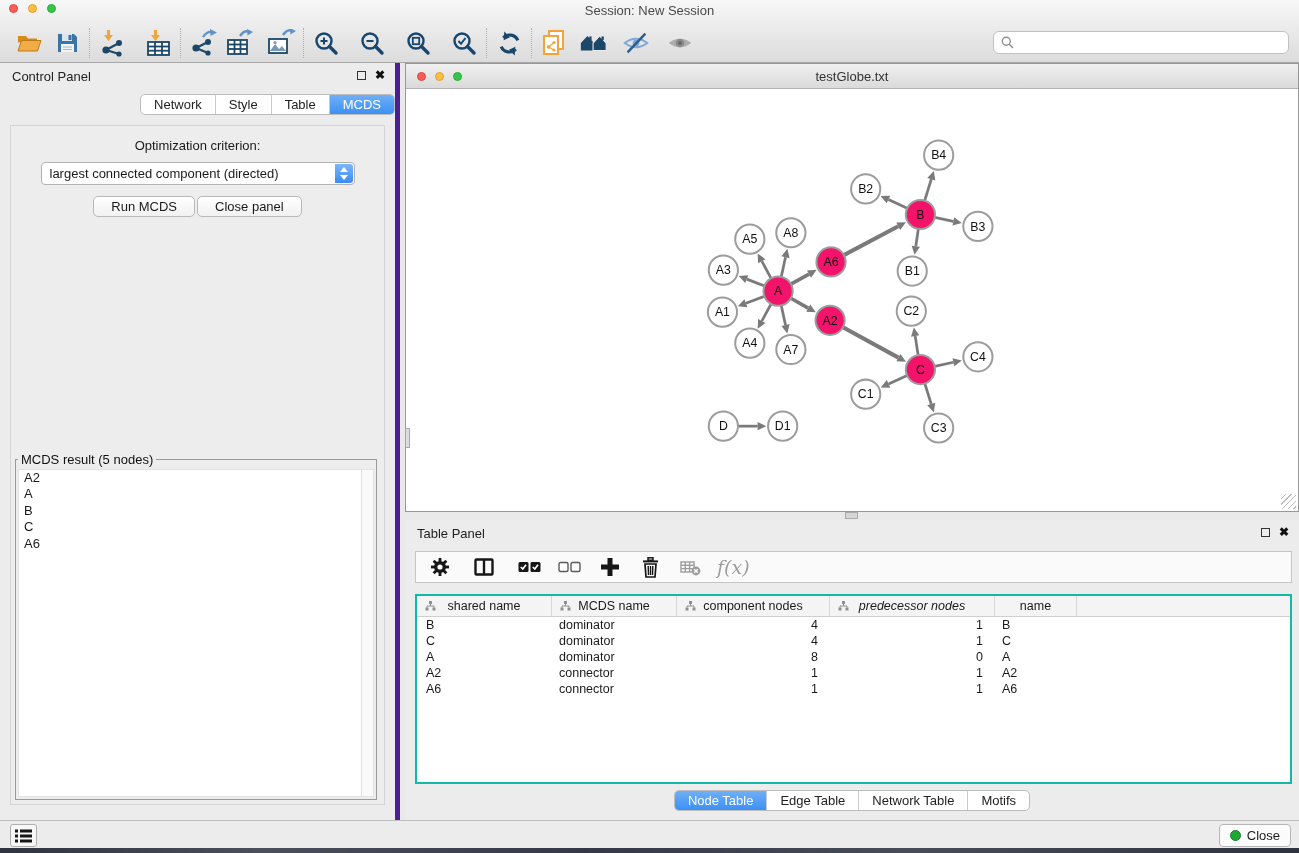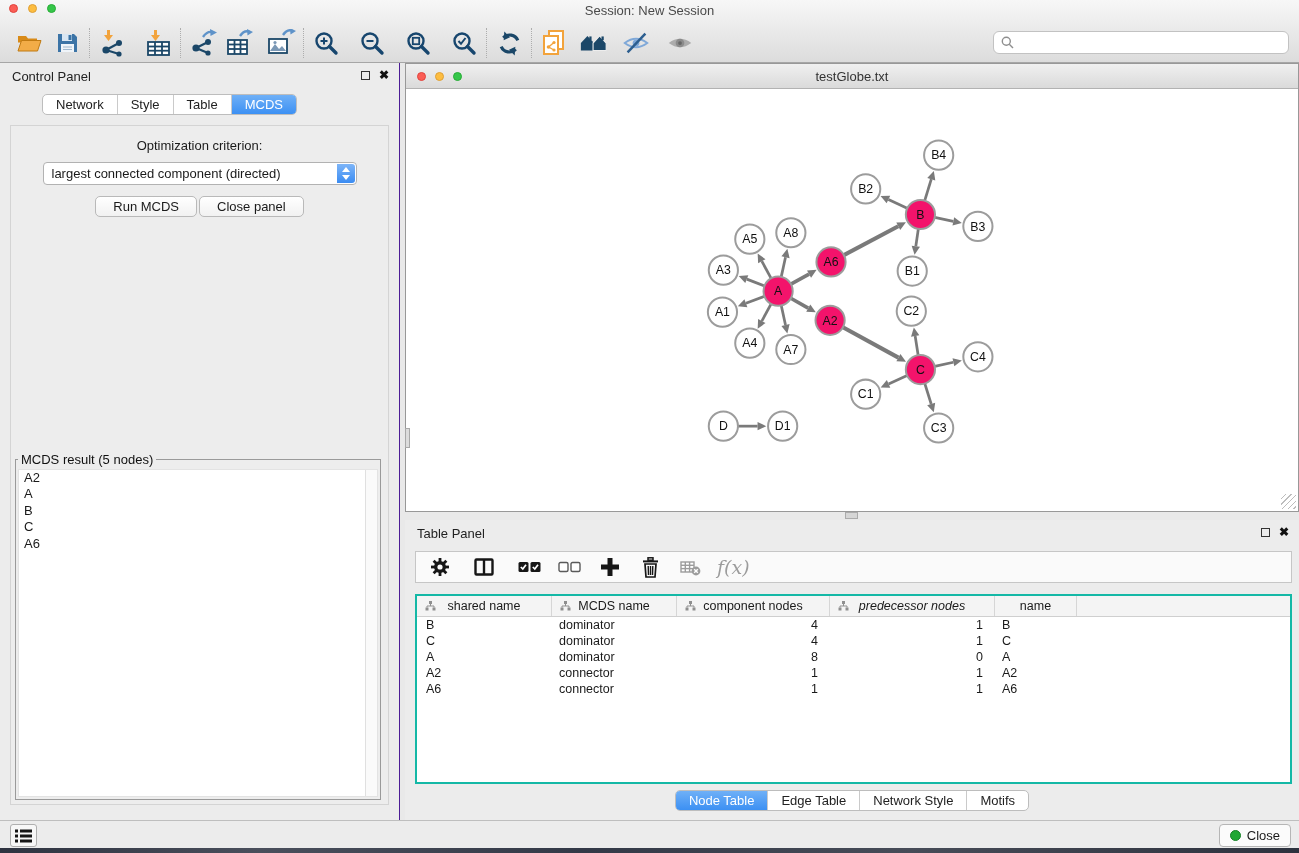--- a/index.html
+++ b/index.html
@@ -23,27 +23,27 @@
     display:flex; align-items:center; }
   .tb-btn { width:30px; height:30px; display:flex; align-items:center; justify-content:center; flex:0 0 auto; }
   .tb-div { width:1px; height:30px; border-left:1px dotted #ADADAD; margin:0 7px; flex:0 0 auto; }
   .search-wrap { position:absolute; right:10px; top:31px; width:296px; height:23px;
     background:#fff; border:1px solid #C2C2C2; border-radius:6px; display:flex; align-items:center; }
   .search-wrap svg { margin-left:7px; }
   .search-wrap input { border:none; outline:none; background:transparent; flex:1;
     font-size:13px; padding:0 6px; font-family:"Liberation Sans", sans-serif; }
   
   .control-panel { position:absolute; left:0; top:63px; width:400px; bottom:33px;
-    background:#ECECEC; border-right:1px solid #4c1d95; }
+    background:#ECECEC; border-right:5px solid #4c1d95; }
   .panel-header { position:relative; height:26px; }
   .panel-header .ph-title { position:absolute; left:12px; top:6px; font-size:13px; color:#222; }
   .ph-icons { position:absolute; right:10px; top:7px; display:flex; gap:9px; align-items:center; }
   .float-icon { width:9px; height:9px; border:1.5px solid #333; display:inline-block; background:#ECECEC; }
   .close-icon { font-size:12px; font-weight:bold; color:#111; line-height:10px; }
-  .cp-tabs { text-align:left; margin-top:5px;margin-left:42px; }
+  .cp-tabs { text-align:right; margin-top:5px;margin-left:42px; }
   .segmented { display:inline-flex; background:#fff; border:1px solid #BDBDBD; border-radius:5px; overflow:hidden; }
   .seg { padding:2px 13px; font-size:13px; color:#222; border-left:1px solid #CACACA; cursor:default; }
   .seg:first-child { border-left:none; }
   .seg.active { background:linear-gradient(#6FB0F7,#3C90F3); color:#fff; }
   .cp-box { position:absolute; left:10px; right:10px; top:62px; bottom:15px;
     background:#EDEDED; border:1px solid #D4D4D4; }
   .opt-label { margin-top:12px; text-align:center; font-size:13px; }
   .cp-select { margin:9px auto 0; width:314px; height:23px; position:relative; background:#fff;
     border:1px solid #B2B2B2; border-radius:4px; font-size:13px; line-height:21px; padding-left:8px; }
   .cp-select .stepper { position:absolute; right:1px; top:1px; bottom:1px; width:18px;
@@ -688,21 +688,21 @@
             <div class="td" style="width: 165px; text-align: right; padding: 0px 12px 0px 0px;">1</div>
             <div class="td" style="width: 82px; text-align: left; padding: 0px 0px 0px 7px;">A6</div>
           </div>
         </div>
     </div>
 
     <div class="tp-tabs">
       <span class="segmented" id="tp-tabs">
           <span class="seg active">Node Table</span>
           <span class="seg">Edge Table</span>
-          <span class="seg">Network Style</span>
+          <span class="seg">Network Table</span>
           <span class="seg">Motifs</span>
         </span>
     </div>
   </div>
 
   <div class="statusbar">
     <div class="status-list-btn">
       <svg width="17" height="14" viewBox="0 0 17 14">
         <g fill="#161616">
           <rect x="0" y="0.5" width="3" height="3"></rect>

